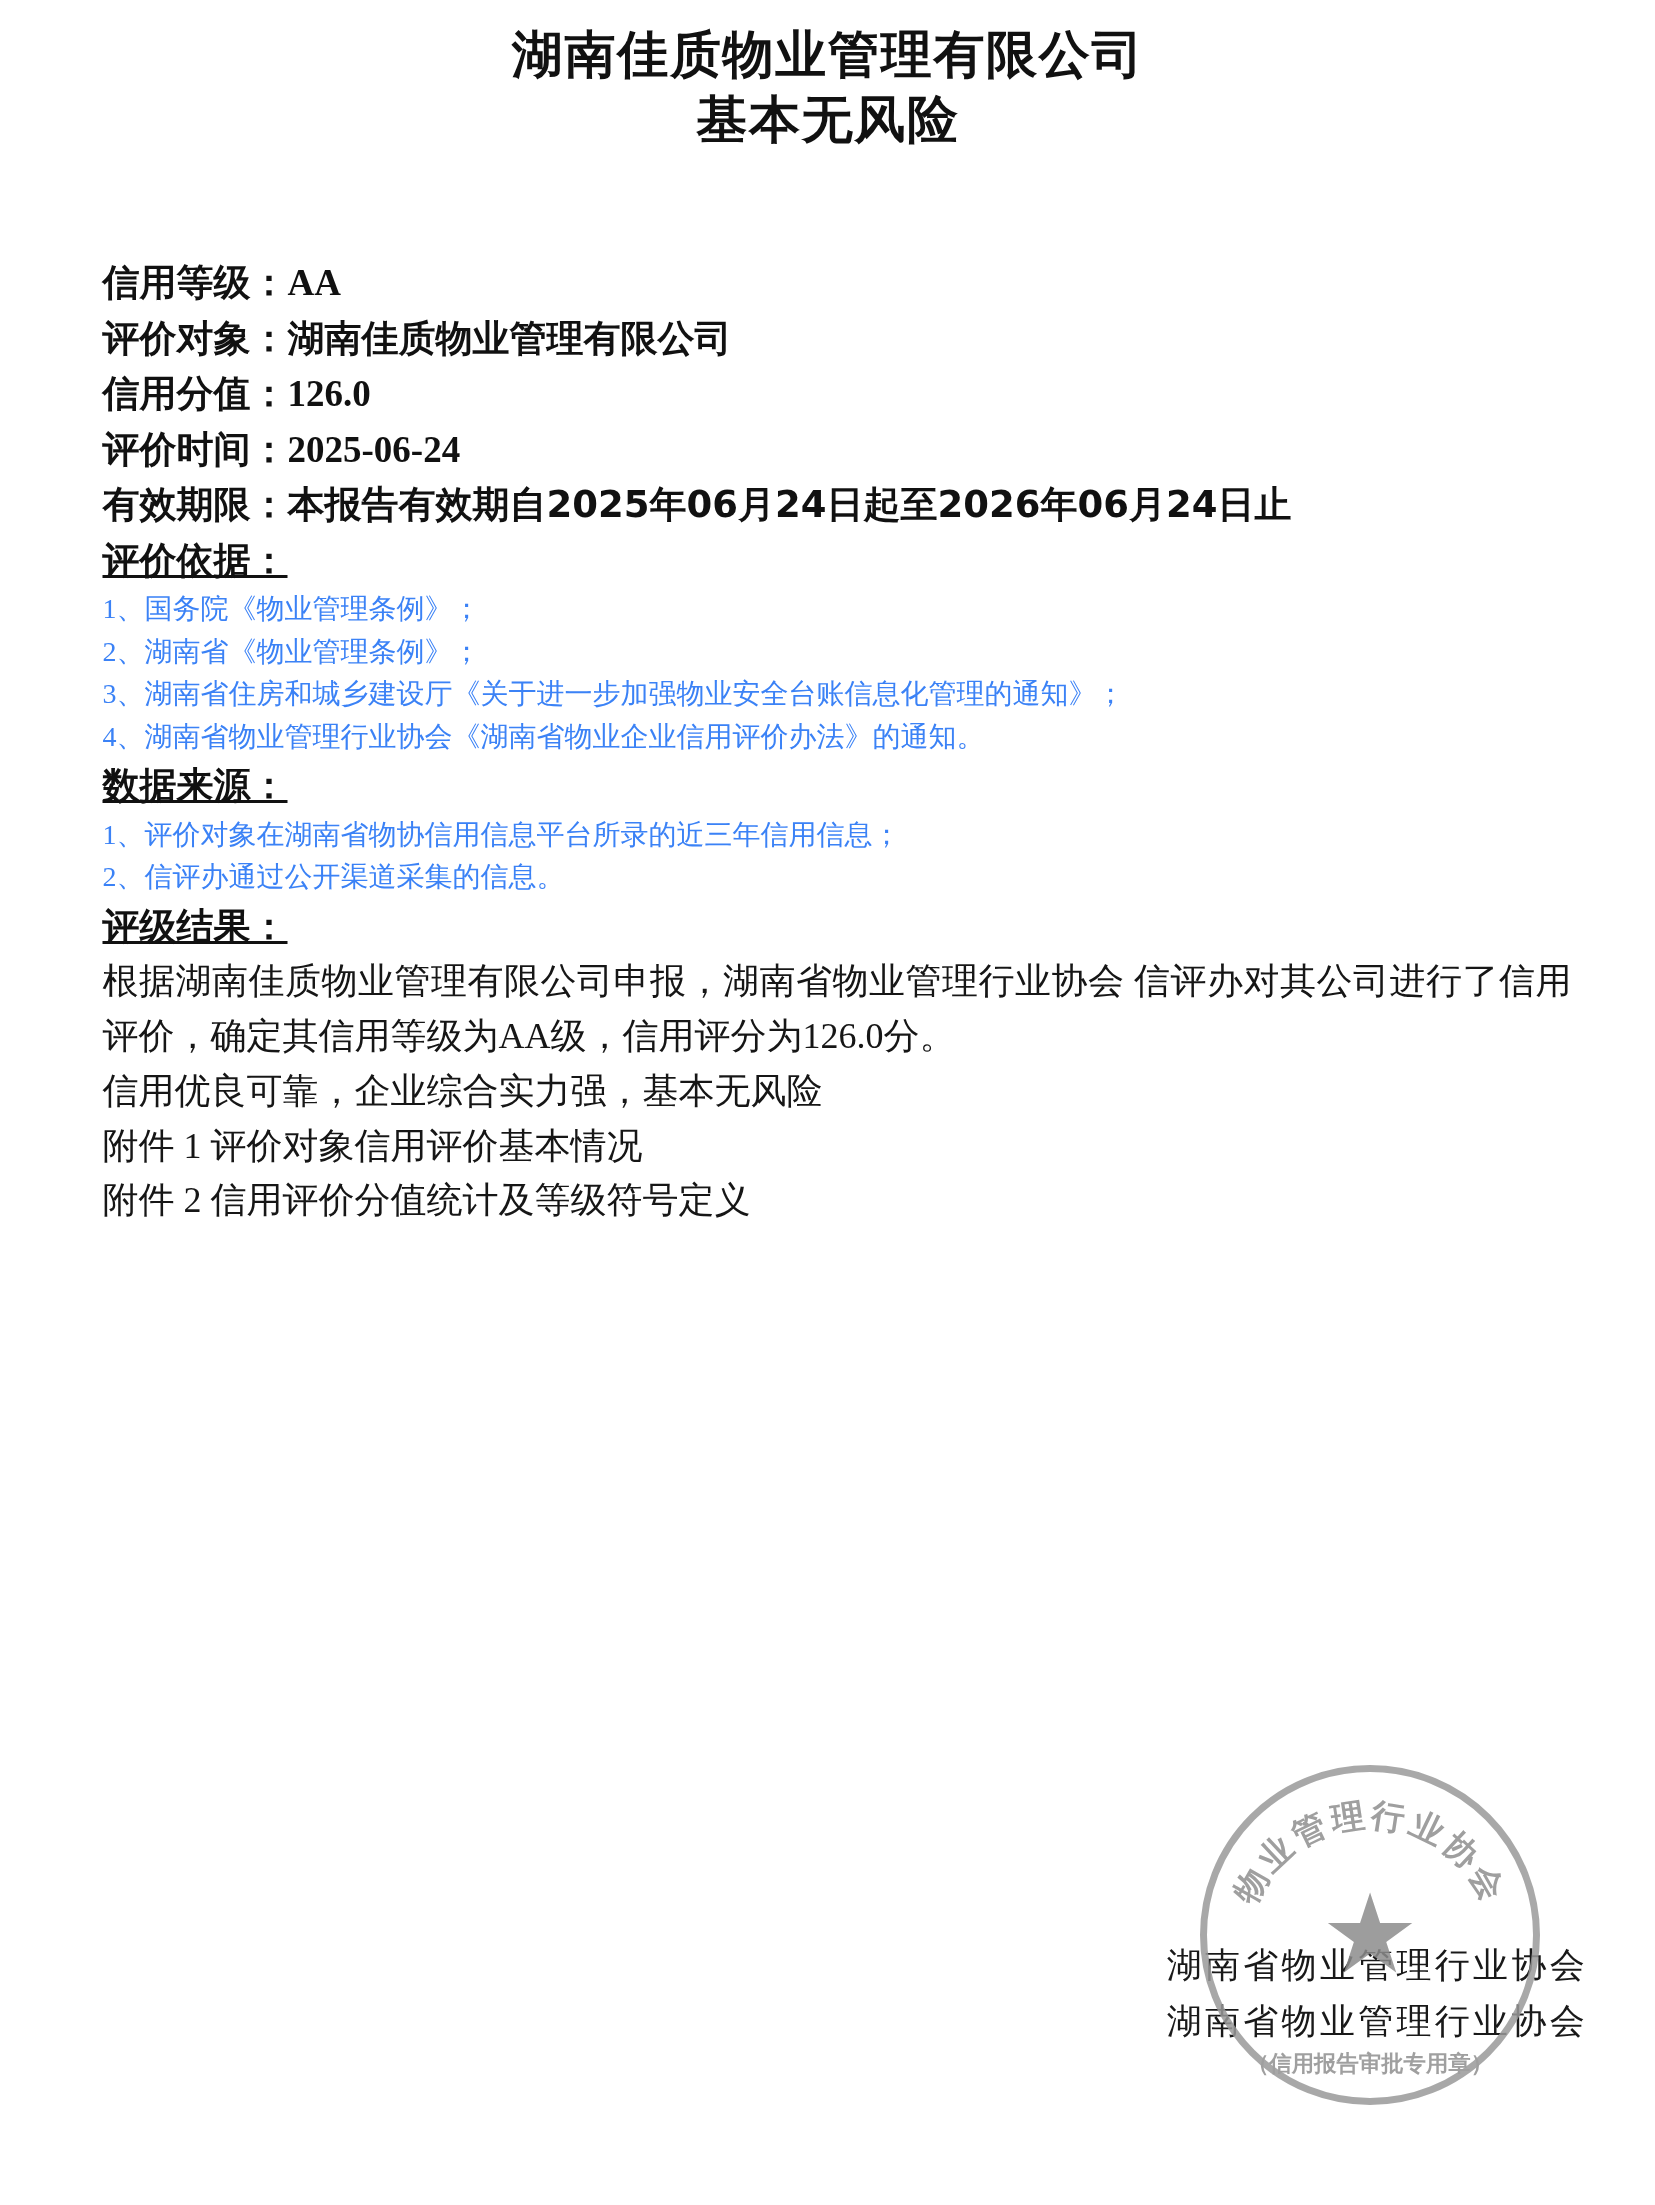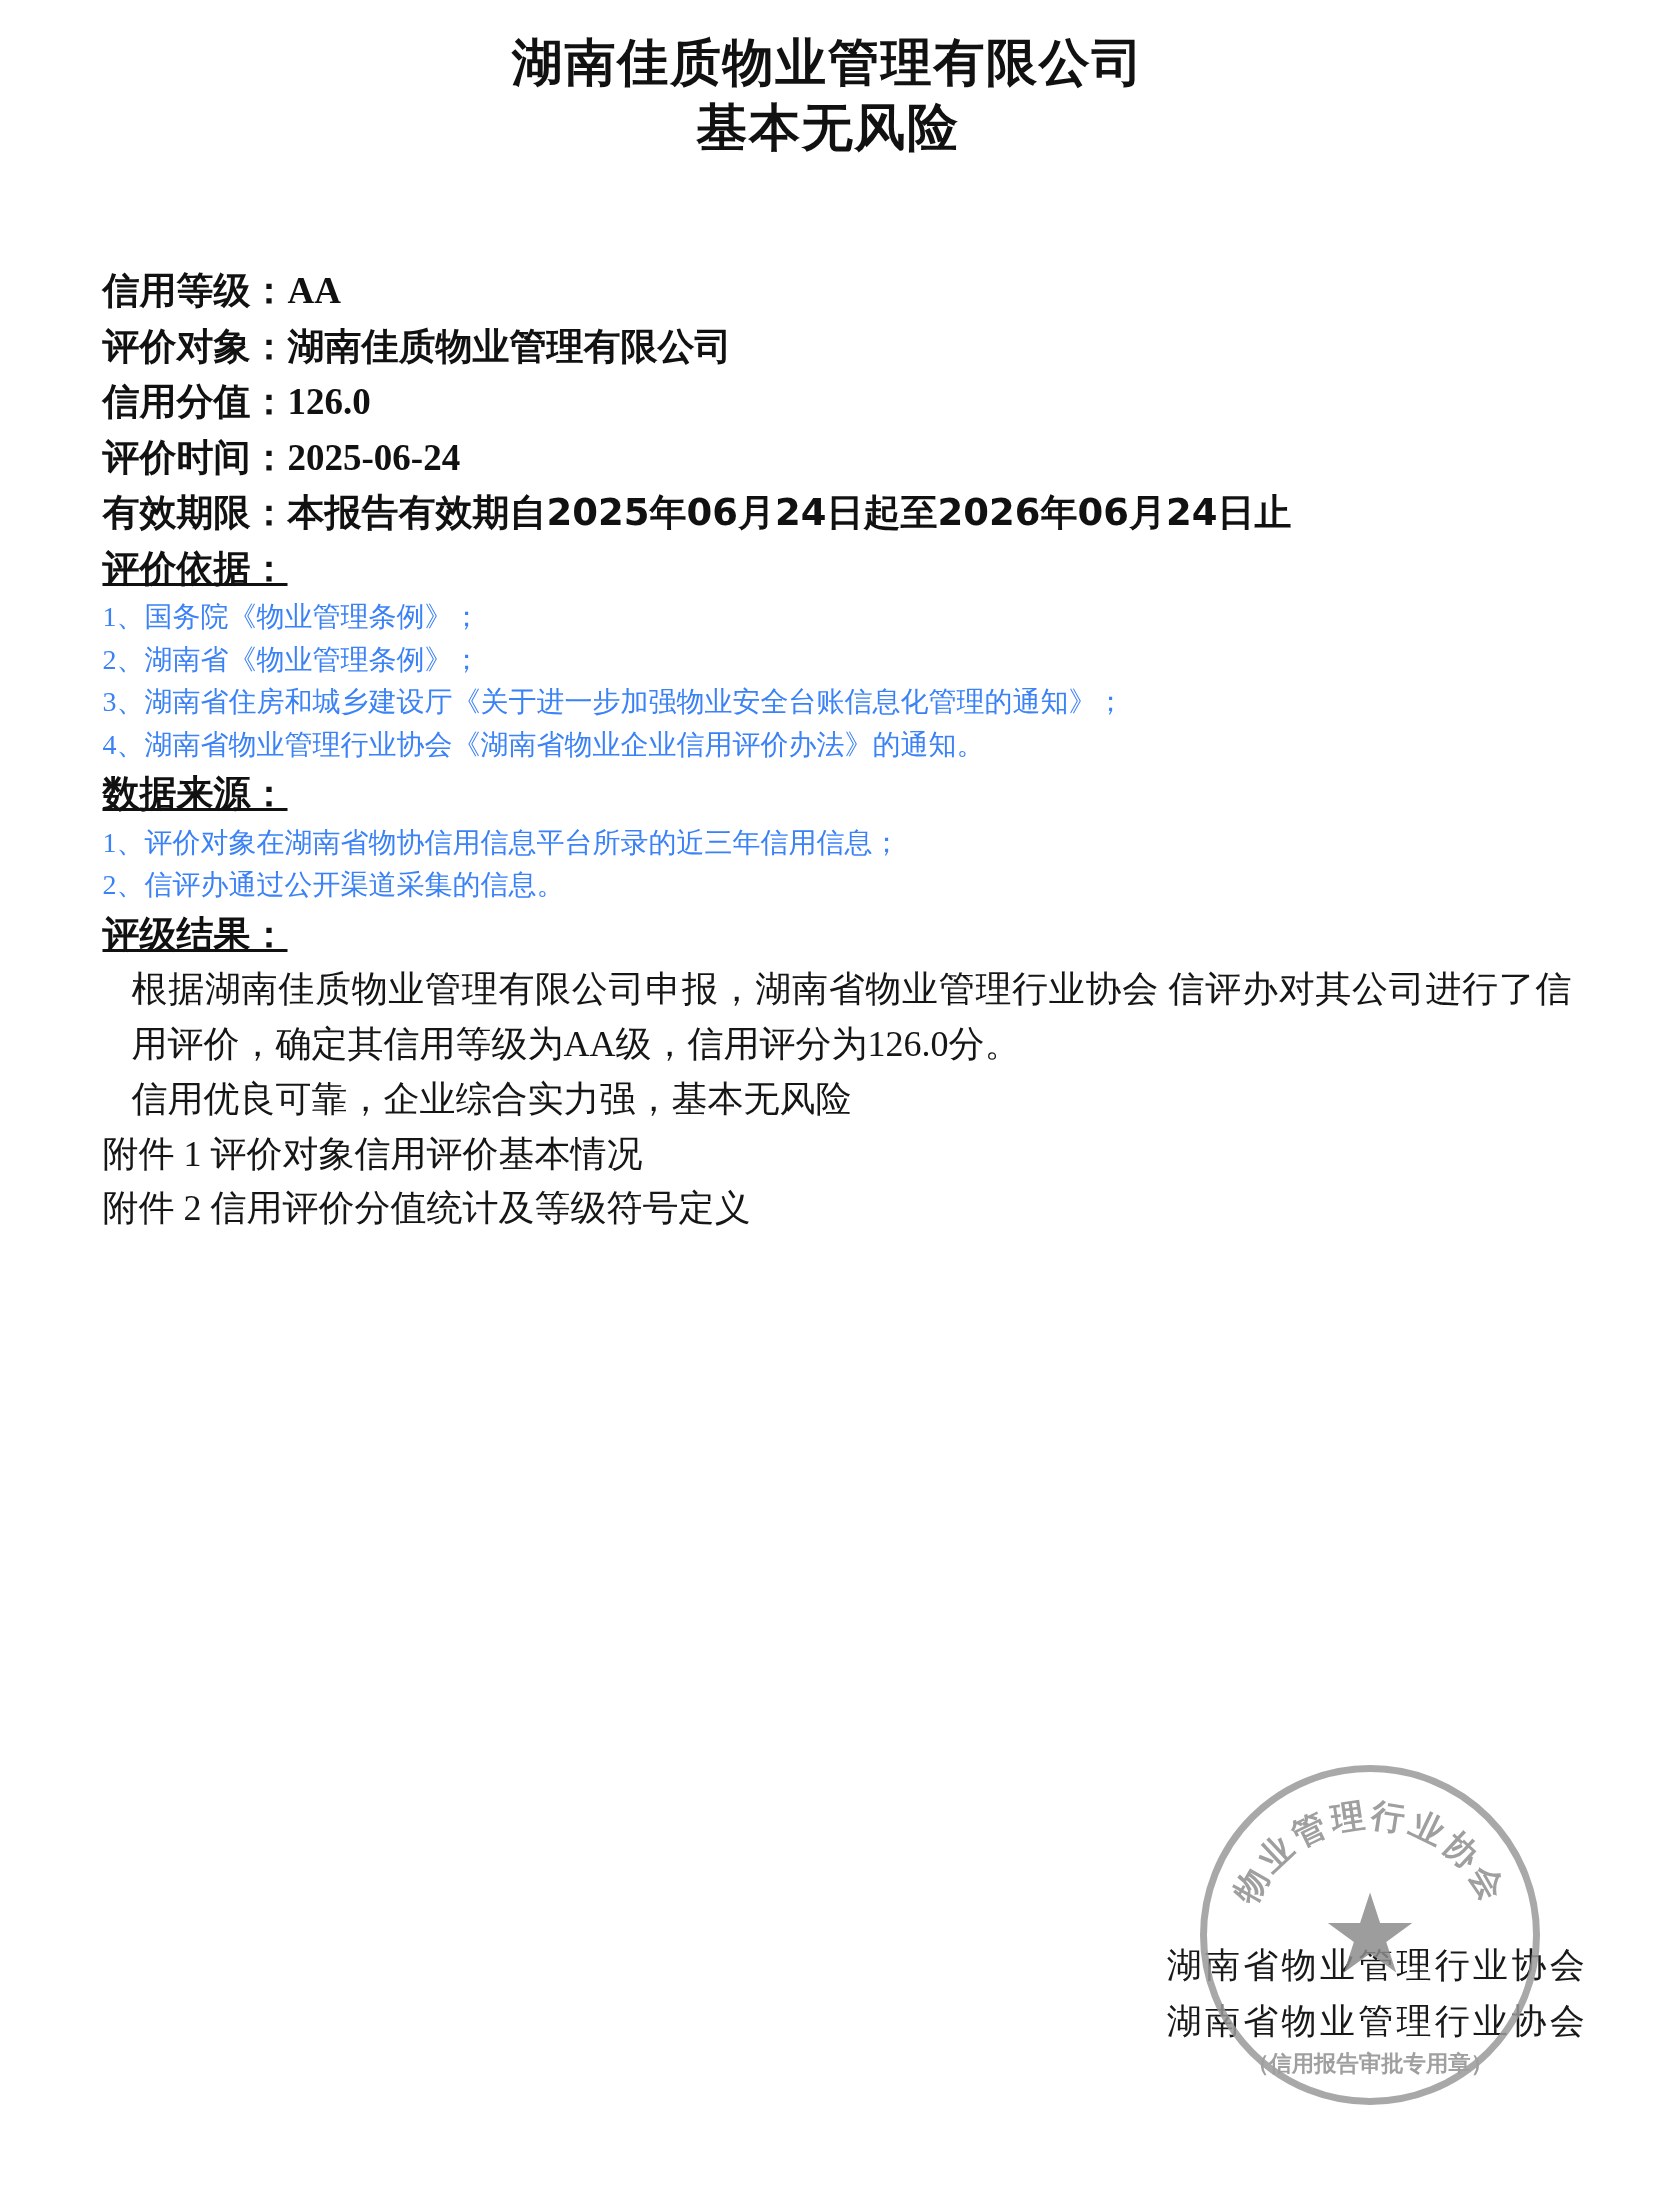--- a/index.html
+++ b/index.html
@@ -12,21 +12,21 @@
     height: 2205px;
     font-family: "Liberation Serif", "DejaVu Serif", serif;
     color: #1a1a1a;
     position: relative;
     overflow: hidden;
   }
   .page {
     position: relative;
     width: 1656px;
     height: 2205px;
-    padding: 8px;
+    padding: 0;
     box-sizing: border-box;
   }
   .title-block {
     text-align: center;
     padding-top: 21.6px;
   }
   .title-line {
     font-family: "DejaVu Sans", "Liberation Sans", sans-serif;
     font-weight: bold;
     font-size: 51px;
@@ -67,21 +67,20 @@
     line-height: 1.50;
     color: #111111;
     text-decoration: underline;
   }
   .para {
     font-family: "Liberation Serif", "DejaVu Serif", serif;
     font-size: 36px;
     line-height: 1.52;
     color: #161616;
     text-align: justify;
-    margin-left: 29px;
   }
   .list-item {
     font-family: "Liberation Serif", "DejaVu Serif", serif;
     font-size: 28px;
     line-height: 1.52;
     color: #3b82f6;
   }
   .attach {
     font-family: "Liberation Serif", "DejaVu Serif", serif;
     font-size: 36px;

